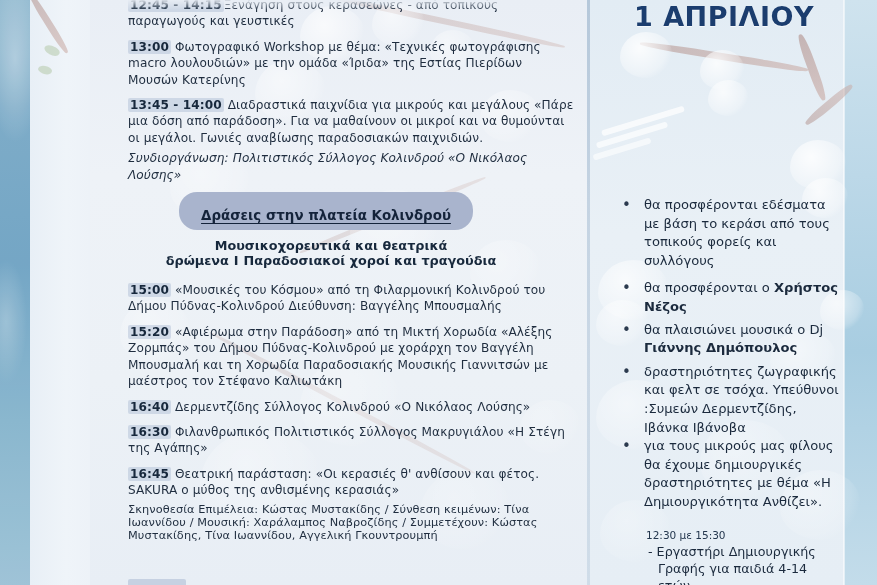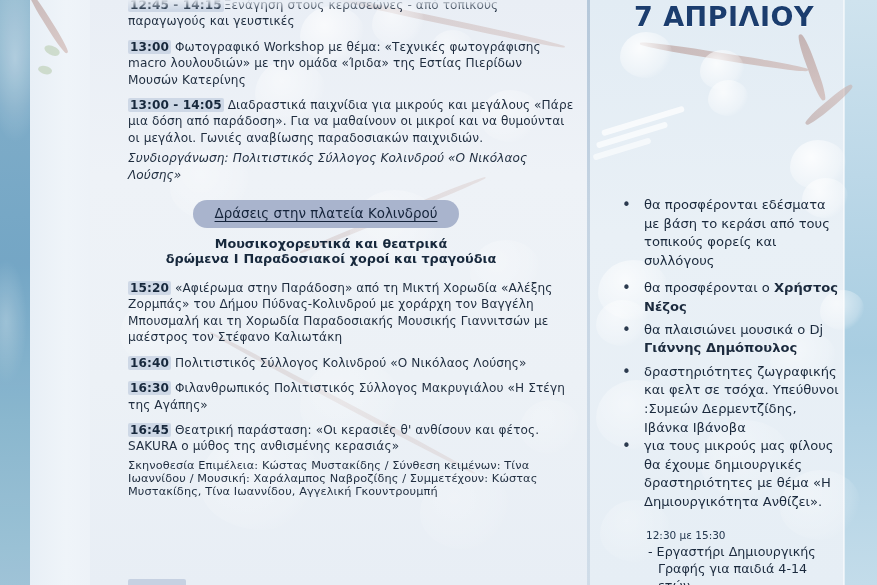--- a/index.html
+++ b/index.html
@@ -82,26 +82,25 @@
     background:rgba(170,186,210,.45);
     padding:0 2px;border-radius:2px;
   }
   .ital{font-style:italic;}
   .small{font-size:11.3px;line-height:13px;}
 
   .pill{
     display:inline-block;
     background:#a9b4cd;
     color:#14233a;
-    font-weight:normal;font-size:13.4px;
-    padding:6px 22px 7px;
+    font-weight:bold;font-size:13.4px;
+    padding:16px 22px 7px;
     border-radius:18px;
     text-decoration:underline;
     text-underline-offset:2.5px;
-    margin-top:8px;
   }
   .pill-wrap{text-align:center;margin:5px 0 8px;padding-right:50px;}
 
   .section-head{
     text-align:center;font-weight:bold;font-size:12.8px;
     color:#17283c;margin:0 0 14px 0;padding-right:40px;
   }
   .section-head .sep{padding:0 5px;}
 
   
@@ -210,57 +209,60 @@
 
     <div class="para cut">
       <span class="time">12:45 - 14:15</span><span>Ξενάγηση στους κερασεώνες - από τοπικούς παραγωγούς και γευστικές</span>
     </div>
 
     <div class="para">
       <span class="time">13:00</span><span> Φωτογραφικό Workshop με θέμα: «Τεχνικές φωτογράφισης macro λουλουδιών» με την ομάδα «Ίριδα» της Εστίας Πιερίδων Μουσών Κατερίνης</span>
     </div>
 
     <div class="para tight">
-      <span class="time">13:00 - 14:05</span><span> Διαδραστικά παιχνίδια για μικρούς και μεγάλους «Πάρε μια δόση από παράδοση». Για να μαθαίνουν οι μικροί και να θυμούνται οι μεγάλοι. Γωνιές αναβίωσης παραδοσιακών παιχνιδιών.</span>
+      <span class="time">13:45 - 14:00</span><span> Διαδραστικά παιχνίδια για μικρούς και μεγάλους «Πάρε μια δόση από παράδοση». Για να μαθαίνουν οι μικροί και να θυμούνται οι μεγάλοι. Γωνιές αναβίωσης παραδοσιακών παιχνιδιών.</span>
     </div>
     <div class="para ital">Συνδιοργάνωση: Πολιτιστικός Σύλλογος Κολινδρού «Ο Νικόλαος Λούσης»</div>
 
     <div class="pill-wrap">
       <span class="pill">Δράσεις στην πλατεία Κολινδρού</span>
     </div>
 
     <div class="section-head">
       <span>Μουσικοχορευτικά και θεατρικά δρώμενα</span><span class="sep">Ι</span><span>Παραδοσιακοί χοροί και τραγούδια</span>
     </div>
 
+    <div class="para">
+      <span class="time">15:00</span><span> «Μουσικές του Κόσμου» από τη Φιλαρμονική Κολινδρού του Δήμου Πύδνας-Κολινδρού Διεύθυνση: Βαγγέλης Μπουσμαλής</span>
+    </div>
 
     <div class="para">
       <span class="time">15:20</span><span>  «Αφιέρωμα στην Παράδοση» από τη Μικτή Χορωδία «Αλέξης Ζορμπάς» του Δήμου Πύδνας-Κολινδρού με χοράρχη τον Βαγγέλη Μπουσμαλή και τη Χορωδία Παραδοσιακής Μουσικής Γιαννιτσών με μαέστρος τον Στέφανο Καλιωτάκη</span>
     </div>
 
     <div class="para">
-      <span class="time">16:40</span><span>  Πολιτιστικός Σύλλογος Κολινδρού  «Ο Νικόλαος Λούσης»</span>
+      <span class="time">16:40</span><span>  Δερμεντζίδης Σύλλογος Κολινδρού  «Ο Νικόλαος Λούσης»</span>
     </div>
 
     <div class="para">
       <span class="time">16:30</span><span> Φιλανθρωπικός  Πολιτιστικός Σύλλογος Μακρυγιάλου  «Η Στέγη της Αγάπης»</span>
     </div>
 
     <div class="para tight">
       <span class="time">16:45</span><span> Θεατρική παράσταση: «Οι κερασιές θ' ανθίσουν και φέτος. SAKURA ο μύθος της ανθισμένης κερασιάς»</span>
     </div>
     <div class="para small tight">Σκηνοθεσία Επιμέλεια: Κώστας Μυστακίδης / Σύνθεση κειμένων: Τίνα Ιωαννίδου / Μουσική: Χαράλαμπος Ναβροζίδης / Συμμετέχουν: Κώστας Μυστακίδης, Τίνα Ιωαννίδου, Αγγελική Γκουντρουμπή</div>
 
   </div>
 
   <div class="stub"></div>
   <div class="cut-top"></div>
 
   <div class="col-right">
-    <div class="date-title">7 ΑΠΡΙΛΙΟΥ</div>
+    <div class="date-title">1 ΑΠΡΙΛΙΟΥ</div>
 
 
     <ul class="rlist">
       <li class="rli">
         <span class="bullet">•</span>
         <span>θα προσφέρονται εδέσματα με βάση το κεράσι από τους τοπικούς φορείς και συλλόγους</span>
       </li>
       <li class="rli" style="margin-bottom:4px;">
         <span class="bullet">•</span>
         <span>θα προσφέρονται ο </span><b>Χρήστος Νέζος</b>

